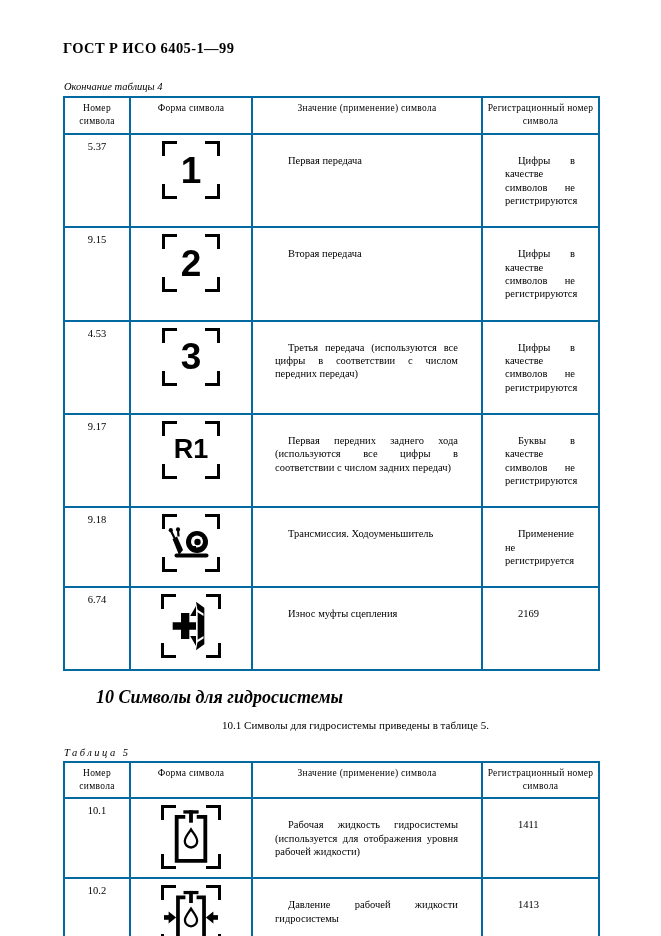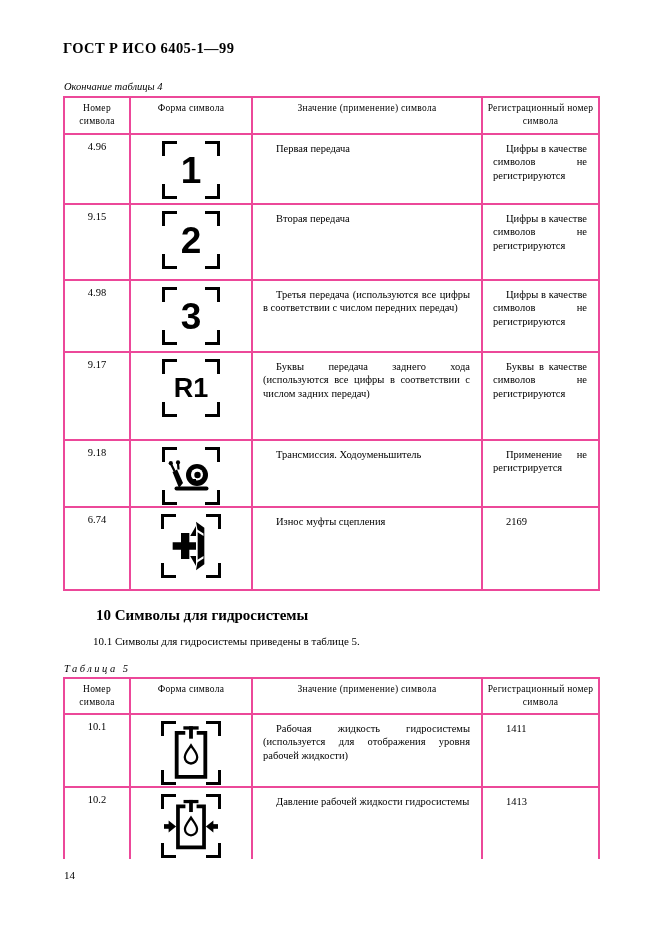--- a/index.html
+++ b/index.html
@@ -16,52 +16,52 @@
     margin:0 0 24px 0;
   }
   .table-continuation {
     font-style:italic; font-size:10.5px; margin:0 0 4px 1px;
   }
 
   table.sym-table {
     border-collapse:collapse; table-layout:fixed; width:535px;
     font-size:10.5px; line-height:1.27;
   }
-  table.sym-table td, table.sym-table th { border:2px solid #ec4899; vertical-align:top; }
+  table.sym-table td, table.sym-table th { border:2px solid #0369a1; vertical-align:top; }
   th.hdr {
     font-weight:normal; font-size:9.5px; text-align:center;
     vertical-align:middle; padding:4px 3px; line-height:1.35; letter-spacing:.3px;
   }
   td.num { text-align:center; padding-top:5px; font-size:10.5px; }
   td.symcell { text-align:center; padding-top:6px; }
   td.meaning, td.reg { padding:3px 7px 3px 6px; }
-  td.meaning p, td.reg p { margin:4px; text-align:justify; text-indent:13px; }
+  td.meaning p, td.reg p { margin:16px; text-align:justify; text-indent:13px; }
   tr.cut td { border-bottom:none; }
 
   
   .frame {
     position:relative; display:inline-flex; align-items:center; justify-content:center;
     width:58px; height:58px;
   }
   .frame.tall { width:60px; height:64px; }
   .frame i { position:absolute; width:12px; height:12px; border:0 solid #000; }
   .frame .tl { top:0; left:0; border-top-width:3px; border-left-width:3px; }
   .frame .tr { top:0; right:0; border-top-width:3px; border-right-width:3px; }
   .frame .bl { bottom:0; left:0; border-bottom-width:3px; border-left-width:3px; }
   .frame .br { bottom:0; right:0; border-bottom-width:3px; border-right-width:3px; }
   .glyph-digit {
     font-family:"Liberation Sans","DejaVu Sans",sans-serif;
     font-weight:bold; font-size:37px; line-height:1;
   }
   .glyph-digit.wide { font-size:27px; }
 
   .section-heading {
-    font-size:15px; font-weight:bold; margin:16px 0 0 33px;
-  }
-  .section-par { font-size:11px; margin:11px 0 15px 30px; }
+    font-size:18px; font-weight:bold; margin:16px 0 0 33px;font-style:italic;
+  }
+  .section-par { font-size:11px; margin:11px 0 15px 30px;text-align:center; }
   .table5-caption {
     font-size:10.5px; letter-spacing:2.5px; margin:16px 0 3px 1px;font-style:italic;
   }
   .page-number { font-size:11px; margin:10px 0 0 1px; }
 </style>
 </head>
 <body>
 
 <div class="page">
 
@@ -78,21 +78,21 @@
       </colgroup>
     <tbody>
         <tr style="height:37px">
       <th class="hdr">Номер символа</th>
       <th class="hdr">Форма символа</th>
       <th class="hdr">Значение (применение) символа</th>
       <th class="hdr">Регистрационный номер символа</th>
     </tr>
 
     <tr style="height:70px">
-      <td class="num">4.96</td>
+      <td class="num">5.37</td>
       <td class="symcell">
         <span class="frame">
               <i class="tl"></i>
               <i class="tr"></i>
               <i class="bl"></i>
               <i class="br"></i>
           <span class="glyph-digit">1</span>
         </span>
       </td>
       <td class="meaning">
@@ -116,21 +116,21 @@
       </td>
       <td class="meaning">
             <p>Вторая передача</p>
           </td>
       <td class="reg">
             <p>Цифры в качестве символов не регистрируются</p>
           </td>
     </tr>
 
     <tr style="height:72px">
-      <td class="num">4.98</td>
+      <td class="num">4.53</td>
       <td class="symcell">
         <span class="frame">
               <i class="tl"></i>
               <i class="tr"></i>
               <i class="bl"></i>
               <i class="br"></i>
           <span class="glyph-digit">3</span>
         </span>
       </td>
       <td class="meaning">
@@ -146,21 +146,21 @@
       <td class="symcell">
         <span class="frame">
               <i class="tl"></i>
               <i class="tr"></i>
               <i class="bl"></i>
               <i class="br"></i>
           <span class="glyph-digit wide">R1</span>
         </span>
       </td>
       <td class="meaning">
-            <p>Буквы передача заднего хода (используются все цифры в соответствии с числом задних передач)</p>
+            <p>Первая передних заднего хода (используются все цифры в соответствии с числом задних передач)</p>
           </td>
       <td class="reg">
             <p>Буквы в качестве символов не регистрируются</p>
           </td>
     </tr>
 
     <tr style="height:56px">
       <td class="num">9.18</td>
       <td class="symcell">
         <span class="frame">

